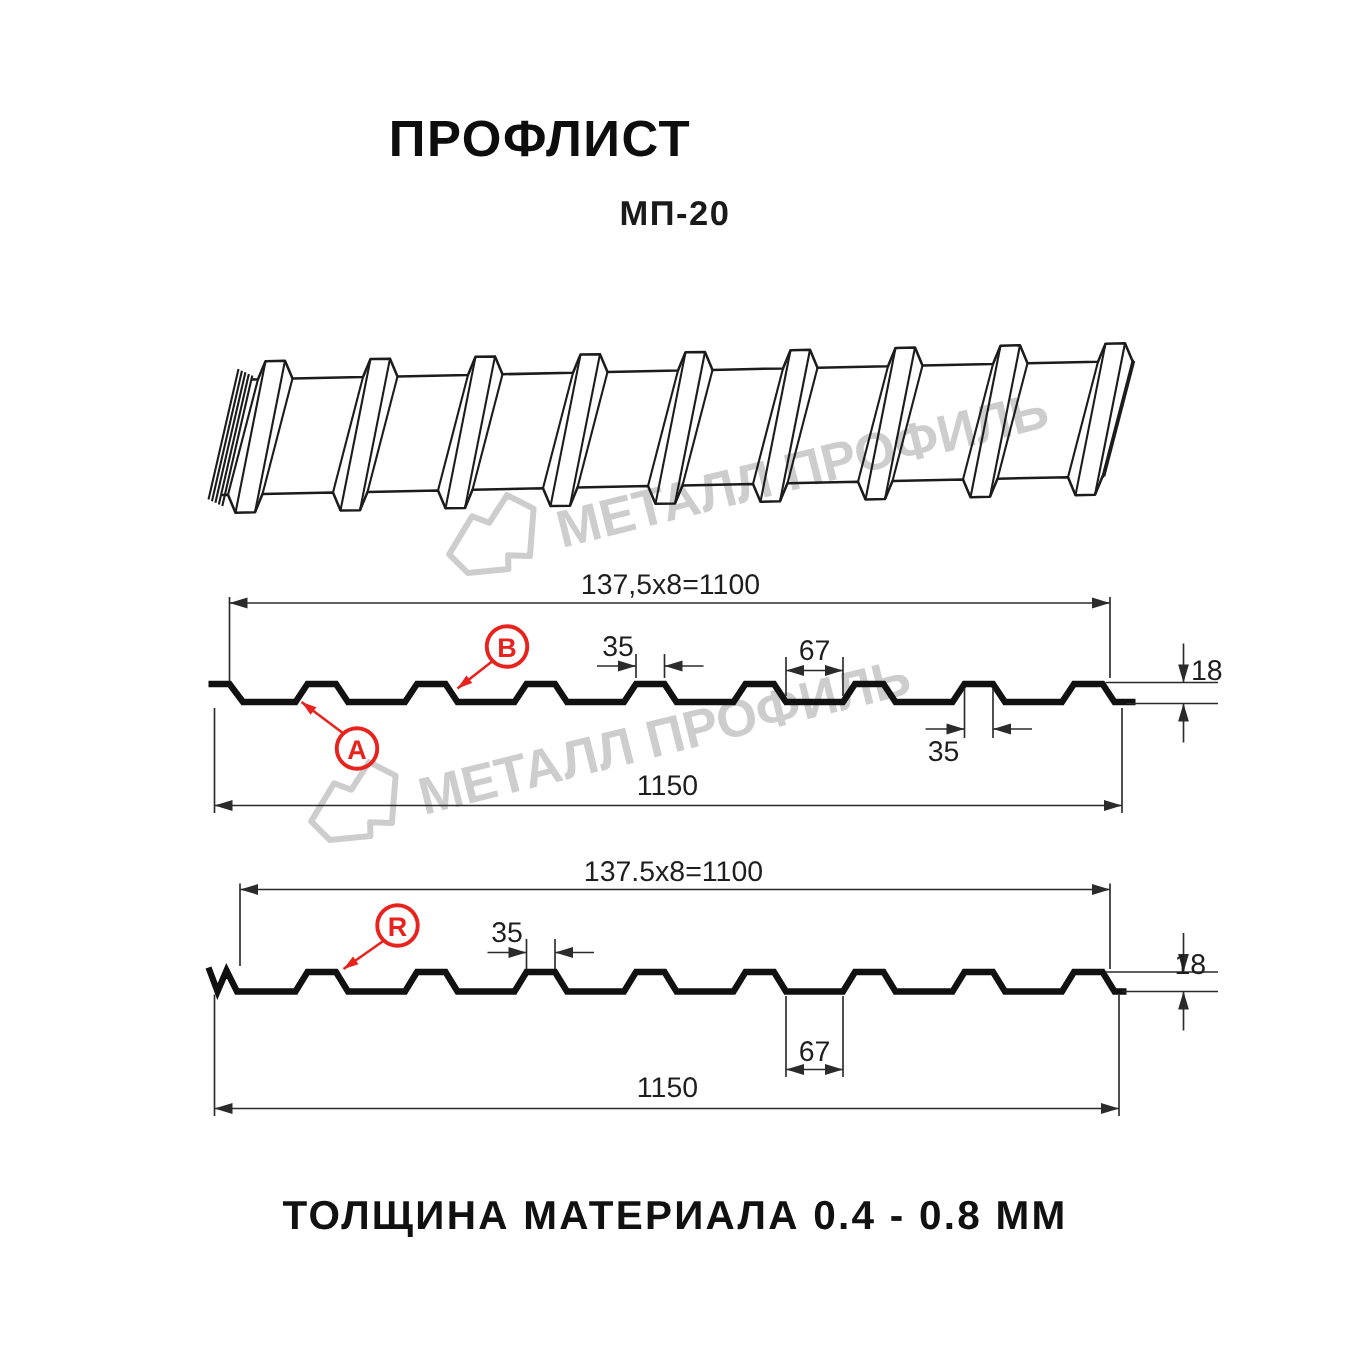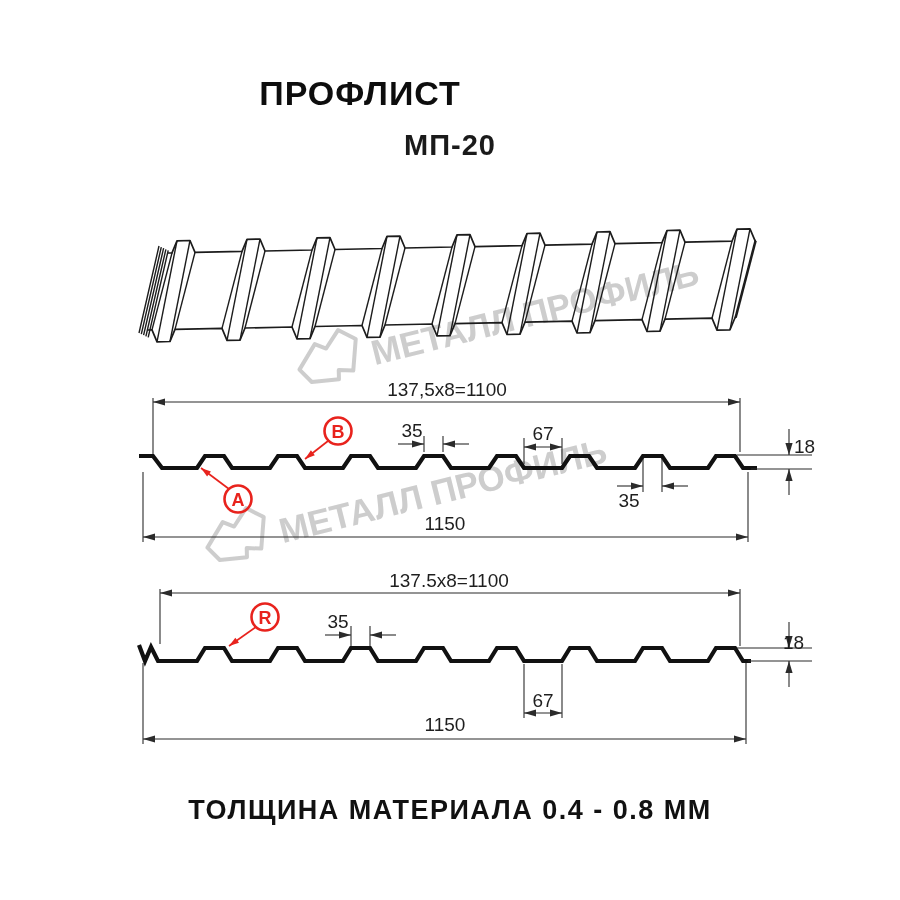--- a/index.html
+++ b/index.html
@@ -6,21 +6,21 @@
   body{
     width:900px;height:900px;background:#ffffff;position:relative;overflow:hidden;
     font-family:"Liberation Sans","DejaVu Sans",sans-serif;
   }
   .title{
     position:absolute;top:74px;left:0;width:720px;text-align:center;
     font-size:34px;font-weight:bold;letter-spacing:1px;color:#0d0d0d;
   }
   .subtitle{
     position:absolute;top:129px;left:0;width:900px;text-align:center;
-    font-size:29px;font-weight:600;letter-spacing:1px;color:#1a1a1a;
+    font-size:23px;font-weight:600;letter-spacing:1px;color:#1a1a1a;
   }
   .footer-note{
     position:absolute;top:795px;left:0;width:900px;text-align:center;
     font-size:27px;font-weight:600;letter-spacing:1.5px;color:#111;
   }
   svg{position:absolute;top:0;left:0;}
   text.dim{font-family:"Liberation Sans","DejaVu Sans",sans-serif;font-size:19px;fill:#1e1e1e;}
   text.marker{font-family:"Liberation Sans","DejaVu Sans",sans-serif;font-size:18px;font-weight:bold;}
   text.wm{font-family:"Liberation Sans","DejaVu Sans",sans-serif;font-size:35px;font-weight:bold;}
 </style>

